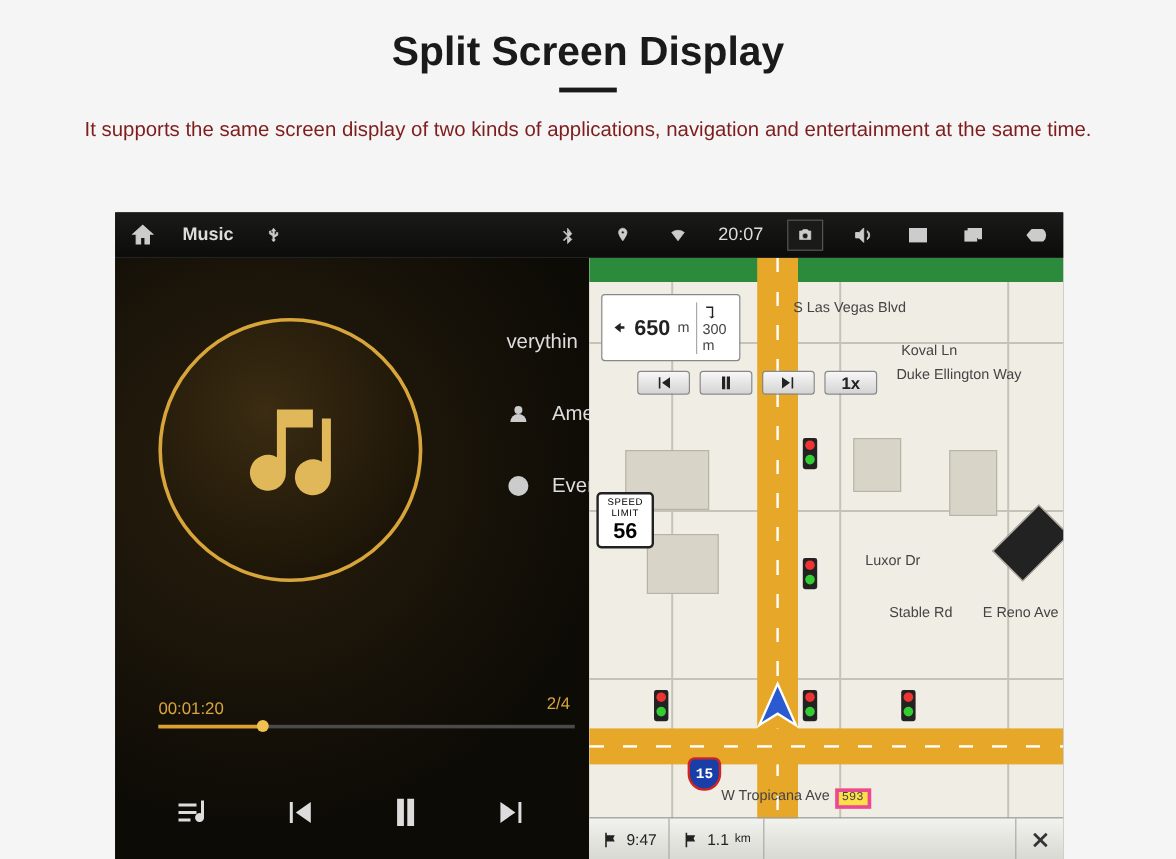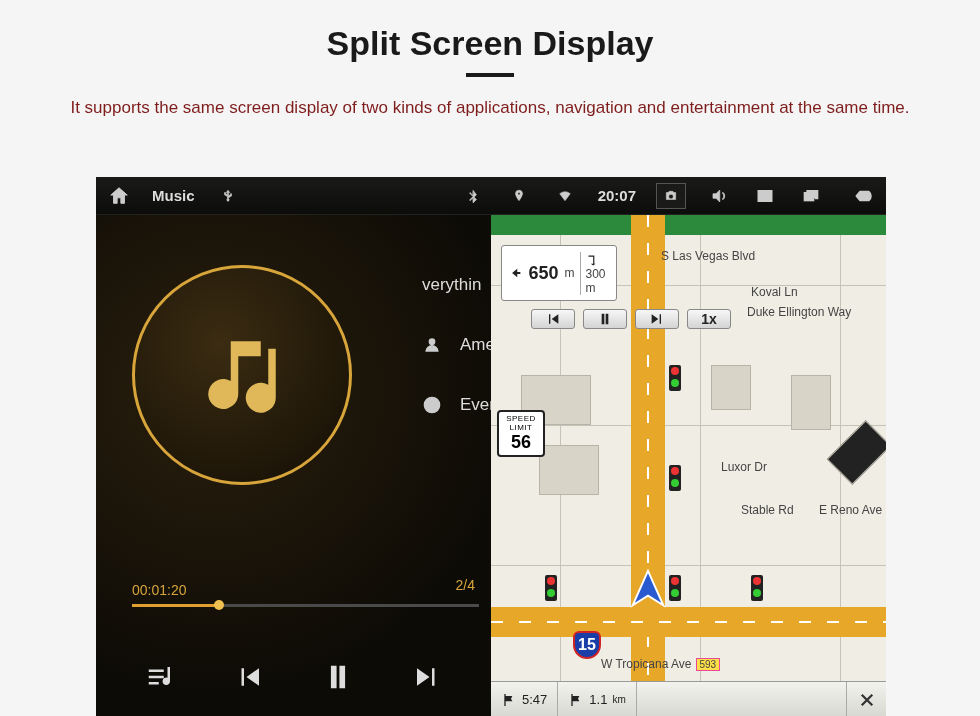--- a/index.html
+++ b/index.html
@@ -285,40 +285,42 @@
 .interstate {
   position: absolute;
   bottom: 58px;
   left: 82px;
   width: 28px;
   height: 28px;
   background: #1a3ea8;
   border: 2px solid #d02424;
   border-radius: 6px 6px 50% 50%;
   color: #fff;
-  font-size: 16px;
+  font-size: 12px;
   font-weight: 700;
   display: flex;
   align-items: center;
   justify-content: center;
+  font-family: Liberation Mono, monospace;
 }
 
 .street-label {
   position: absolute;
   font-size: 12px;
   color: #444;
   white-space: nowrap;
 }
 
 .street-badge {
   font-size: 10px;
   background: #fde047;
-  border: 1px solid #ec4899;
+  border: 3px solid #ec4899;
   padding: 0 3px;
   margin-left: 4px;
+  font-family: Liberation Mono, monospace;
 }
 
 .traffic-light {
   position: absolute;
   width: 12px;
   height: 26px;
   background: #222;
   border-radius: 2px;
 }
 .traffic-light::before,
@@ -427,21 +429,21 @@
       <span class="icon-box">
         <svg width="14" height="18" viewBox="0 0 24 24">
             <path d="M12 2a6 6 0 016 6c0 4-6 12-6 12S6 12 6 8a6 6 0 016-6zm0 4a2 2 0 100 4 2 2 0 000-4z"></path>
           </svg>
       </span>
       <span class="icon-box">
         <svg width="18" height="14" viewBox="0 0 24 24">
             <path d="M12 20l9-12a15 15 0 00-18 0z"></path>
           </svg>
       </span>
-      <span style="font-weight:700">20:07</span>
+      <span style="font-weight:400">20:07</span>
       <span class="icon-box icon-boxed">
         <svg width="18" height="14" viewBox="0 0 24 24">
             <path d="M4 6h3l2-2h6l2 2h3v12H4zM12 9a4 4 0 100 8 4 4 0 000-8z"></path>
           </svg>
       </span>
       <span class="icon-box">
         <svg width="20" height="18" viewBox="0 0 24 24">
             <path d="M4 9v6h4l5 5V4L8 9zM17 7a6 6 0 010 10v-2a4 4 0 000-6z"></path>
           </svg>
       </span>
@@ -600,21 +602,21 @@
         <svg width="46" height="46" viewBox="0 0 24 24">
             <path d="M12 2l8 18-8-5-8 5z" fill="#2a5ad0" stroke="#fff" stroke-width="1"></path>
           </svg>
       </div>
 
       <div class="map-footer">
         <div class="mf-item">
           <svg width="16" height="16" viewBox="0 0 24 24">
               <path d="M5 3v18h2v-7h10l-2-4 2-4H7V3z" fill="#222"></path>
             </svg>
-          <span>5:47</span>
+          <span>9:47</span>
         </div>
         <div class="mf-item">
           <svg width="16" height="16" viewBox="0 0 24 24">
               <path d="M5 3v18h2v-7h10l-2-4 2-4H7V3z" fill="#222"></path>
             </svg>
           <span>1.1</span>
           <span style="font-size:10px">km</span>
         </div>
         <div class="mf-close">
           <svg width="18" height="18" viewBox="0 0 24 24" fill="none" stroke="#333" stroke-width="3">

